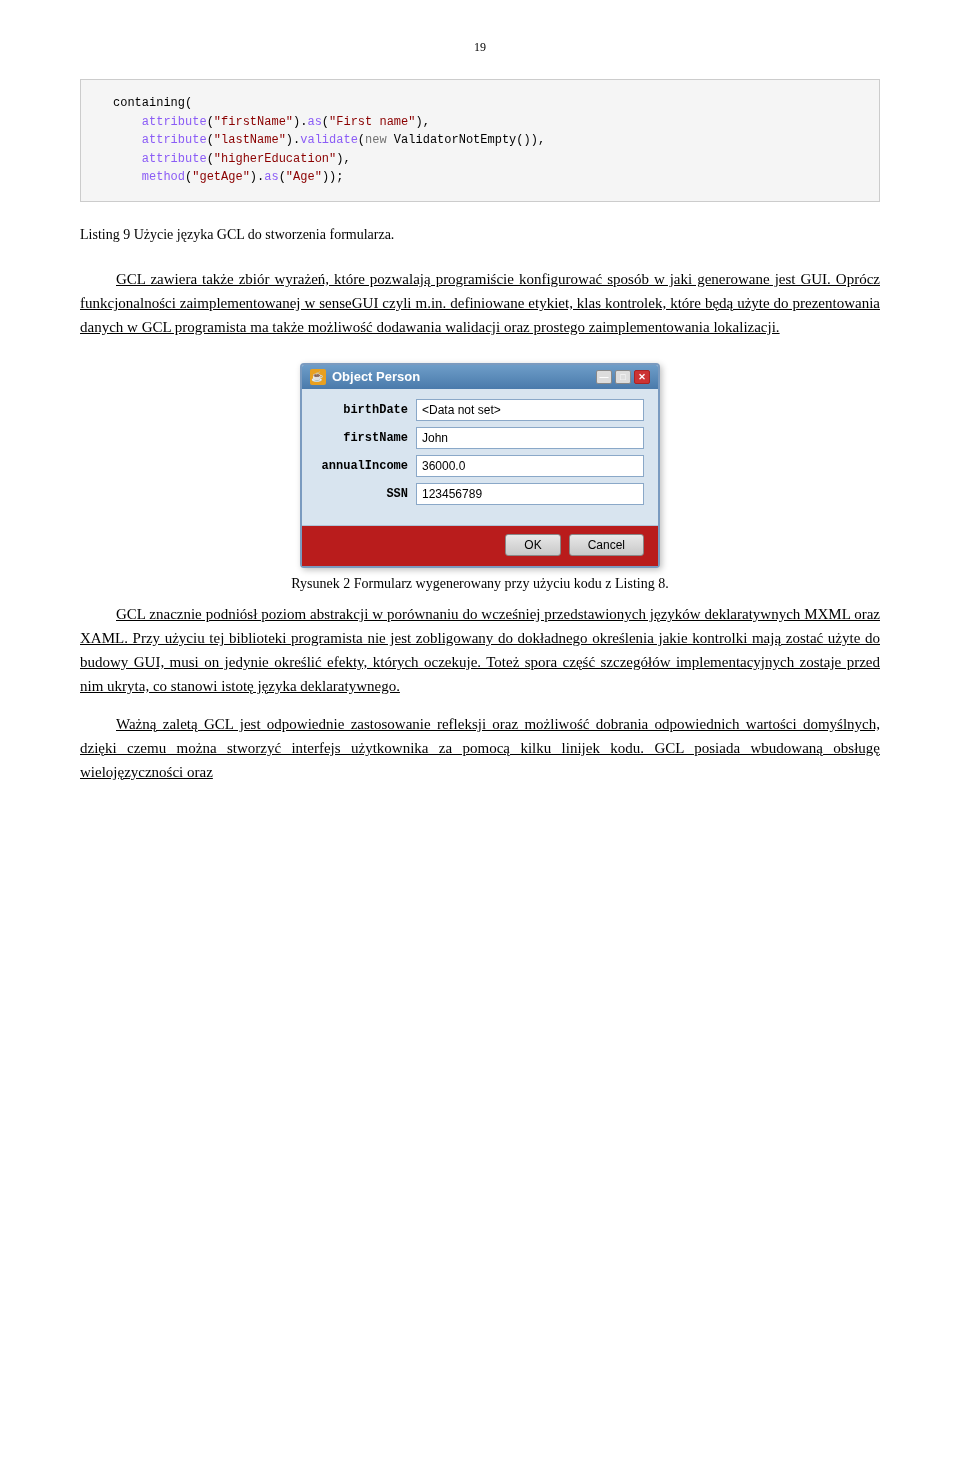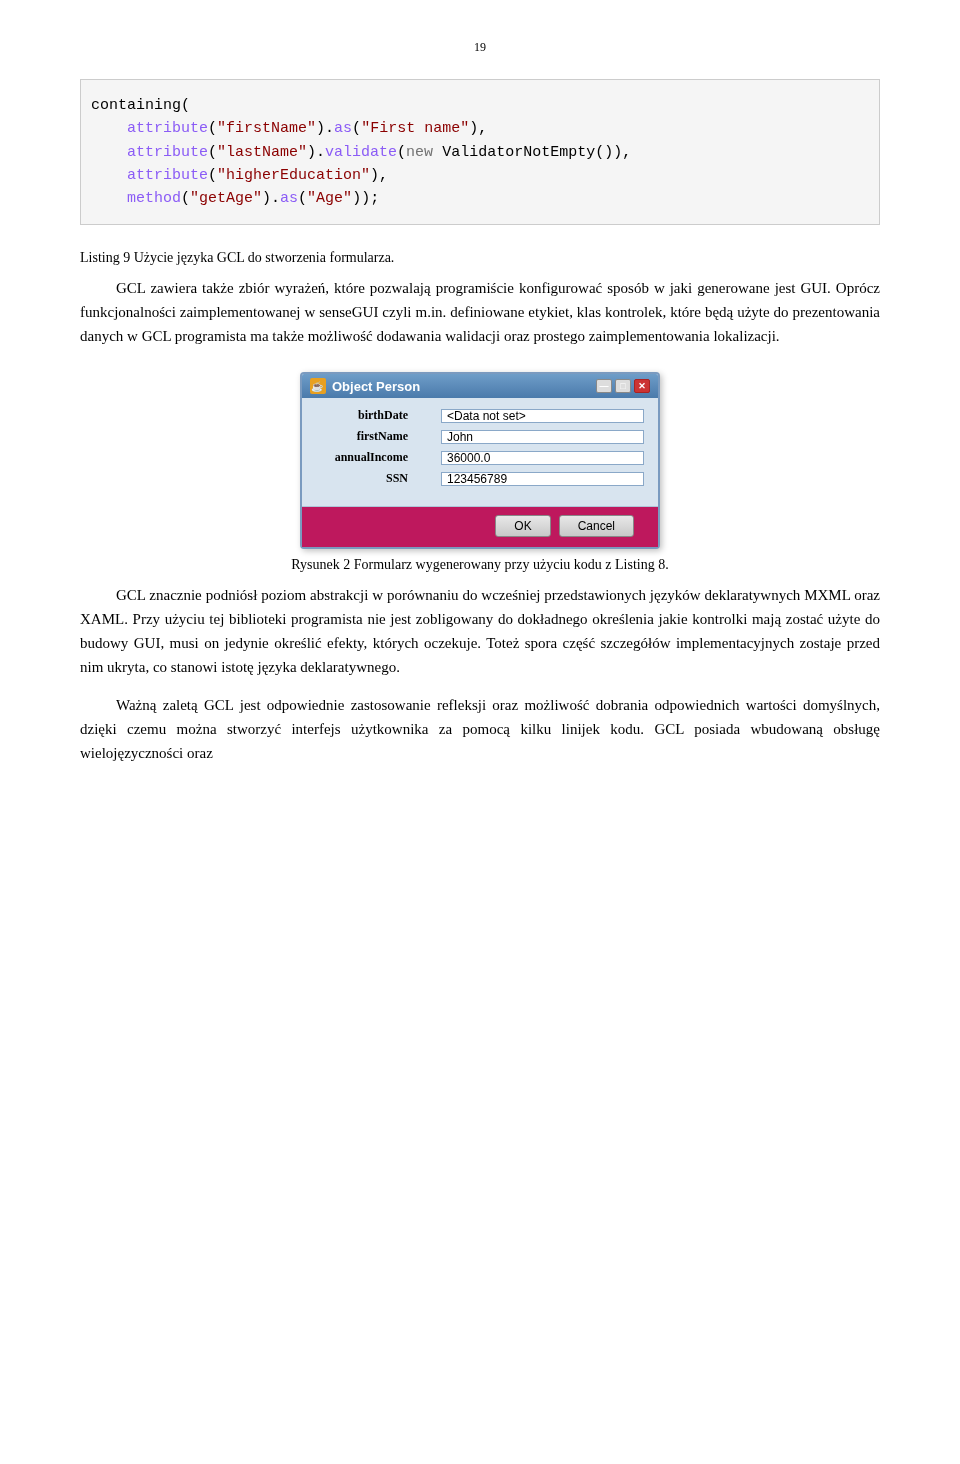--- a/index.html
+++ b/index.html
@@ -18,40 +18,41 @@
       position: relative;
     }
     .page-number {
       text-align: center;
       font-size: 12px;
       margin-bottom: 24px;
     }
     .code-block {
       background: #f5f5f5;
       border: 1px solid #ccc;
-      padding: 14px 10px;
+      padding: 14px 32px;
       font-family: "Courier New", Courier, monospace;
-      font-size: 15px;
+      font-size: 12px;
       line-height: 1.55;
       margin-bottom: 22px;
       color: #000;
     }
     .code-block .kw { color: #737373; font-weight: normal; }
     .code-block .str { color: #8b0000; }
     .code-block .fn { color: #8b5cf6; }
     .paragraph {
       text-align: justify;
       line-height: 1.6;
       margin-bottom: 14px;
       text-indent: 36px;
+      text-decoration: underline;
     }
     .listing-caption {
       text-align: left;
       font-size: 14px;
-      margin-bottom: 8px;
+      margin-bottom: 22px;
       line-height: 1.5;
     }
     .figure-container {
       display: flex;
       flex-direction: column;
       align-items: center;
       margin: 24px 0 10px 0;
     }
     
     .swing-window {
@@ -117,35 +118,34 @@
       align-items: center;
       margin-bottom: 6px;
     }
     .swing-label {
       width: 100px;
       text-align: right;
       font-weight: bold;
       font-size: 12px;
       color: #000;
       padding-right: 8px;
-      font-family: Liberation Serif, serif;
+      font-family: Liberation Mono, monospace;
     }
     .swing-input {
       flex: 1;
       background: #fff;
       border: 1px solid #8aa8c8;
       padding: 2px 5px;
       font-size: 12px;
       font-family: Arial, sans-serif;
-      height: 14px;
-      margin-left: 25px;
+      height: 22px;
     }
     .swing-footer {
-      background: #be185d;
-      padding: 8px 24px 10px 14px;
+      background: #b91c1c;
+      padding: 8px 14px 10px 14px;
       display: flex;
       justify-content: flex-end;
       gap: 8px;
       border-top: 1px solid #b0c4d8;
     }
     .swing-action-btn {
       background: linear-gradient(to bottom, #e8e8e8, #c8c8c8);
       border: 1px solid #888;
       border-radius: 3px;
       padding: 3px 18px;

